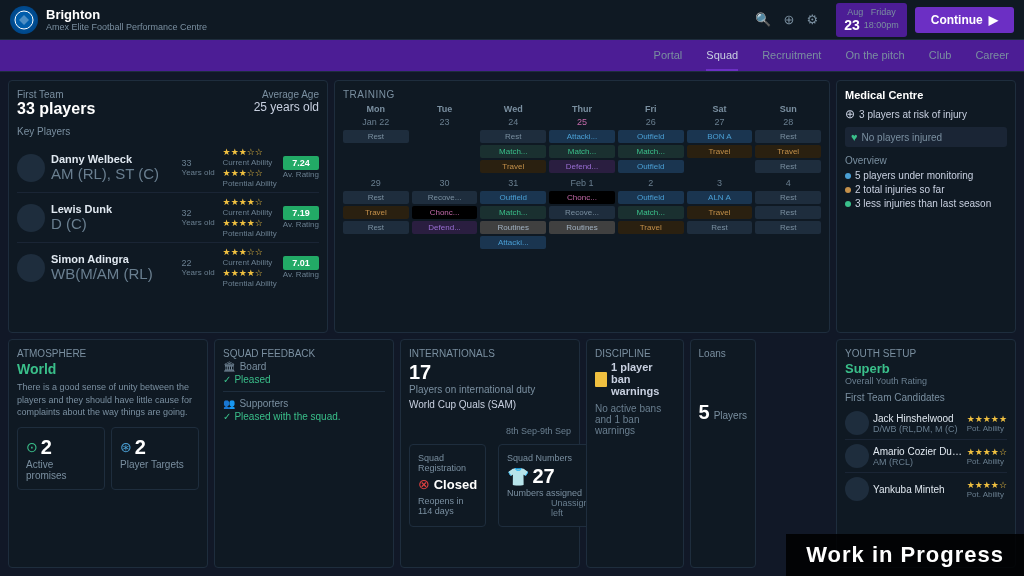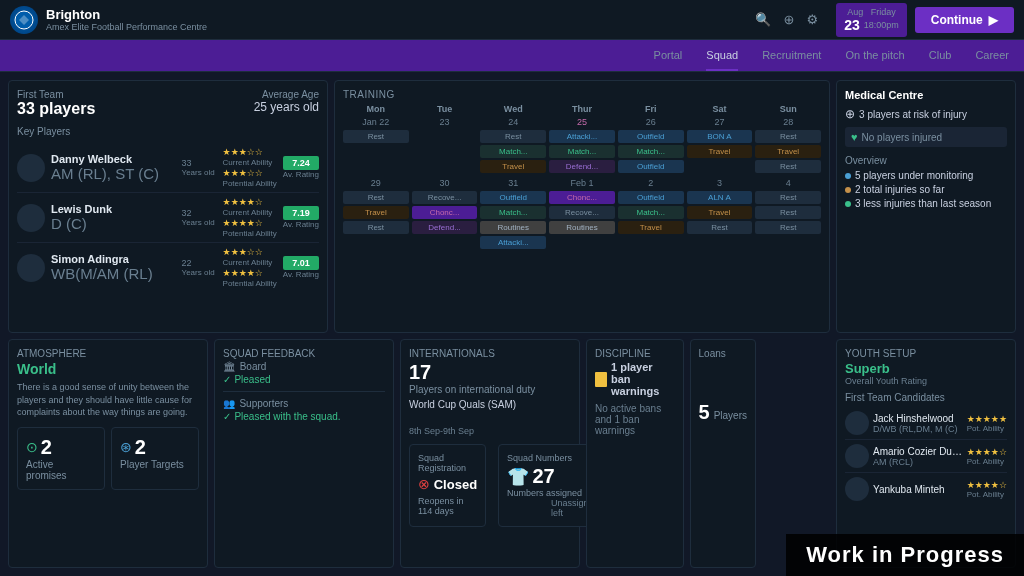--- a/index.html
+++ b/index.html
@@ -175,21 +175,21 @@
     }
     .training-event.rest { background: #1e2d3d; color: #7a8fa0; }
     .training-event.attack { background: #1a3550; color: #4a9fd4; }
     .training-event.match { background: #1a3030; color: #3abf8a; }
     .training-event.defend { background: #2a1e40; color: #9a6fd4; }
     .training-event.travel { background: #2a2010; color: #c4904a; }
     .training-event.recover { background: #1e2d3d; color: #7a8fa0; }
     .training-event.routine { background: #404040; color: #a0b0c0; }
     .training-event.bonm { background: #1a3550; color: #4a9fd4; }
     .training-event.alna { background: #1a3550; color: #4a9fd4; }
-    .training-event.chonc { background: #4c1d95; color: #c46aaa; }
+    .training-event.chonc { background: #000000; color: #c46aaa; }
     .medical-title {
       font-size: 11px; font-weight: bold; color: #fff; margin-bottom: 6px;
     }
     .alert-row {
       display: flex; align-items: center; gap: 4px;
       margin-bottom: 6px;
     }
     .alert-icon { font-size: 12px; }
     .alert-text { font-size: 10px; color: #c8d0e0; }
     .no-injury {
@@ -217,21 +217,21 @@
     .feedback-card {}
     .feedback-section { margin-bottom: 4px; }
     .feedback-who { font-size: 10px; color: #7a8fa0; margin-bottom: 2px; display: flex; align-items: center; gap: 4px; }
     .feedback-status { font-size: 10px; display: flex; align-items: center; gap: 3px; }
     .pleased { color: #3abf8a; }
 
     .intl-card {}
     .intl-number { font-size: 20px; font-weight: bold; color: #fff; }
     .intl-label { font-size: 10px; color: #7a8fa0; margin-bottom: 4px; }
     .intl-wc { font-size: 10px; color: #c8d0e0; }
-    .intl-date { font-size: 9px; color: #6a7f90; margin-top: 16px; text-align: left; }
+    .intl-date { font-size: 9px; color: #6a7f90; margin-top: 16px; text-align: right; }
 
     .discipline-card {}
     .disc-warning { display: flex; align-items: center; gap: 4px; margin-bottom: 6px; }
     .yellow-card { background: #f0c040; width: 12px; height: 15px; border-radius: 1px; flex-shrink: 0; }
     .disc-text { font-size: 11px; font-weight: bold; color: #c8d0e0; }
     .disc-detail { font-size: 10px; color: #6a7f90; }
     .mini-card {
       background: #0f1923;
       border: 1px solid #1e2d3d;
       border-radius: 4px;

